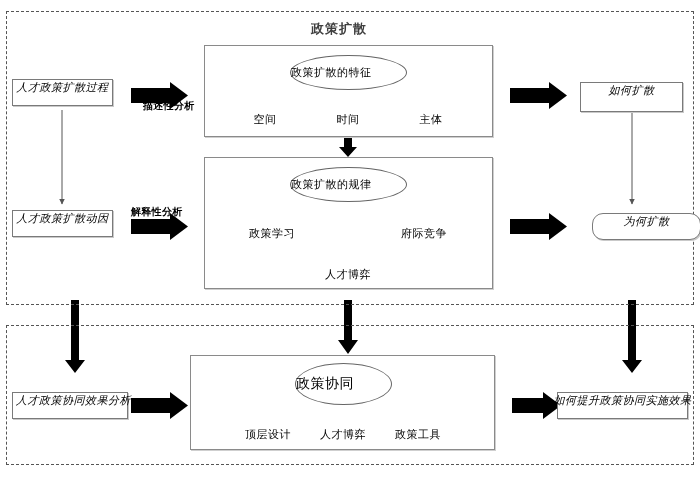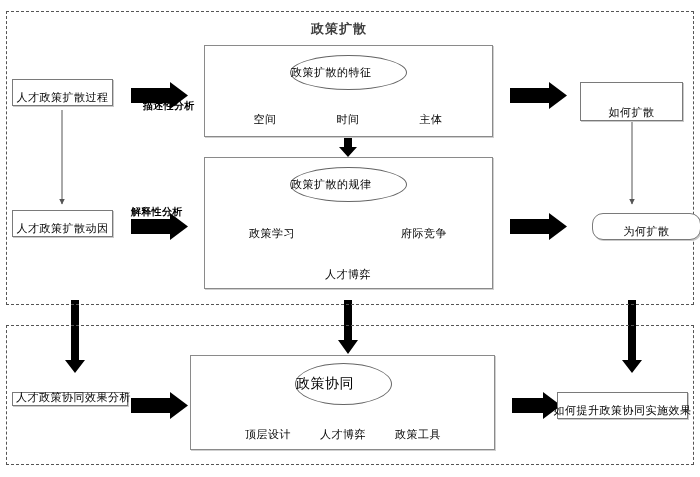--- a/index.html
+++ b/index.html
@@ -34,26 +34,27 @@
   }
 
   
   .lbl-box {
     position: absolute;
     box-sizing: border-box;
     border: 1px solid #7a7a7a;
     background: #ffffff;
     box-shadow: 1px 1px 0 #c9c9c9;
     display: flex;
-    align-items: flex-end;
+    align-items: flex-start;
     justify-content: center;
     font-size: 11px;
     color: #000000;
     letter-spacing: 0.5px;
     white-space: nowrap;
+    font-style: italic;
   }
 
   
   .panel {
     position: absolute;
     box-sizing: border-box;
     border: 1px solid #8a8a8a;
     background: #ffffff;
     box-shadow: 1px 1px 0 #cfcfcf;
   }
@@ -200,21 +201,21 @@
   <div class="diagram-title" style="left:311px; top:20px;">政策扩散</div>
 
   <div class="lbl-box" style="left:12px; top:79px; width:101px; height:27px;">
     <span>人才政策扩散过程</span>
   </div>
 
   <div class="lbl-box" style="left:12px; top:210px; width:101px; height:27px;">
     <span>人才政策扩散动因</span>
   </div>
 
-  <div class="lbl-box" style="left:12px; top:392px; width:116px; height:14px;padding-left:7px;">
+  <div class="lbl-box" style="left:12px; top:392px; width:116px; height:27px;padding-left:7px;">
     <span>人才政策协同效果分析</span>
   </div>
 
   <div class="arrow-caption" style="left:143px; top:74px;margin-top:25px;">描述性分析</div>
   <div class="arrow-caption" style="left:131px; top:205px;">解释性分析</div>
 
   <div class="panel" style="left:204px; top:45px; width:289px; height:92px;"></div>
   <div class="ellipse" style="left:290px; top:55px; width:117px; height:35px;">
     <span>政策扩散的特征</span>
   </div>
@@ -231,21 +232,21 @@
   <div class="leaf" style="left:317px; top:267px; width:62px;">人才博弈</div>
 
   <div class="panel" style="left:190px; top:355px; width:305px; height:95px;"></div>
   <div class="ellipse big" style="left:295px; top:363px; width:97px; height:42px;">
     <span>政策协同</span>
   </div>
   <div class="leaf" style="left:237px; top:427px; width:62px;">顶层设计</div>
   <div class="leaf" style="left:312px; top:427px; width:62px;">人才博弈</div>
   <div class="leaf" style="left:387px; top:427px; width:62px;">政策工具</div>
 
-  <div class="lbl-box" style="left:580px; top:82px; width:103px; height:39px;">
+  <div class="lbl-box" style="left:580px; top:82px; width:103px; height:30px;">
     <span>如何扩散</span>
   </div>
 
   <div class="lbl-box" style="left:592px; top:213px; width:109px; height:27px;border-radius:11px;">
     <span>为何扩散</span>
   </div>
 
   <div class="lbl-box" style="left:557px; top:392px; width:131px; height:27px;">
     <span>如何提升政策协同实施效果</span>
   </div>

